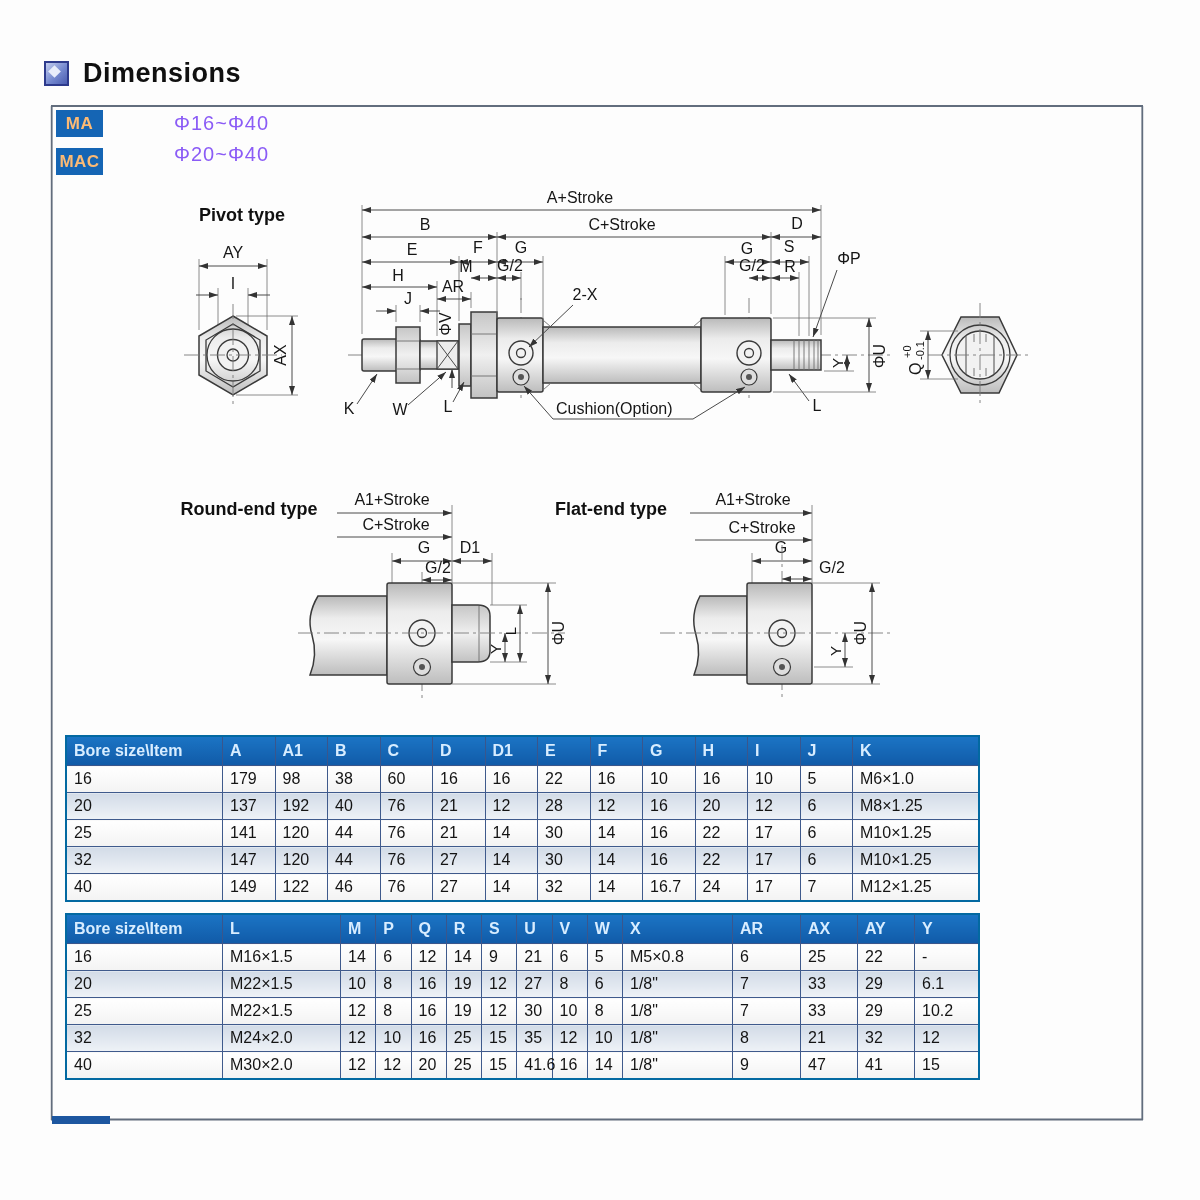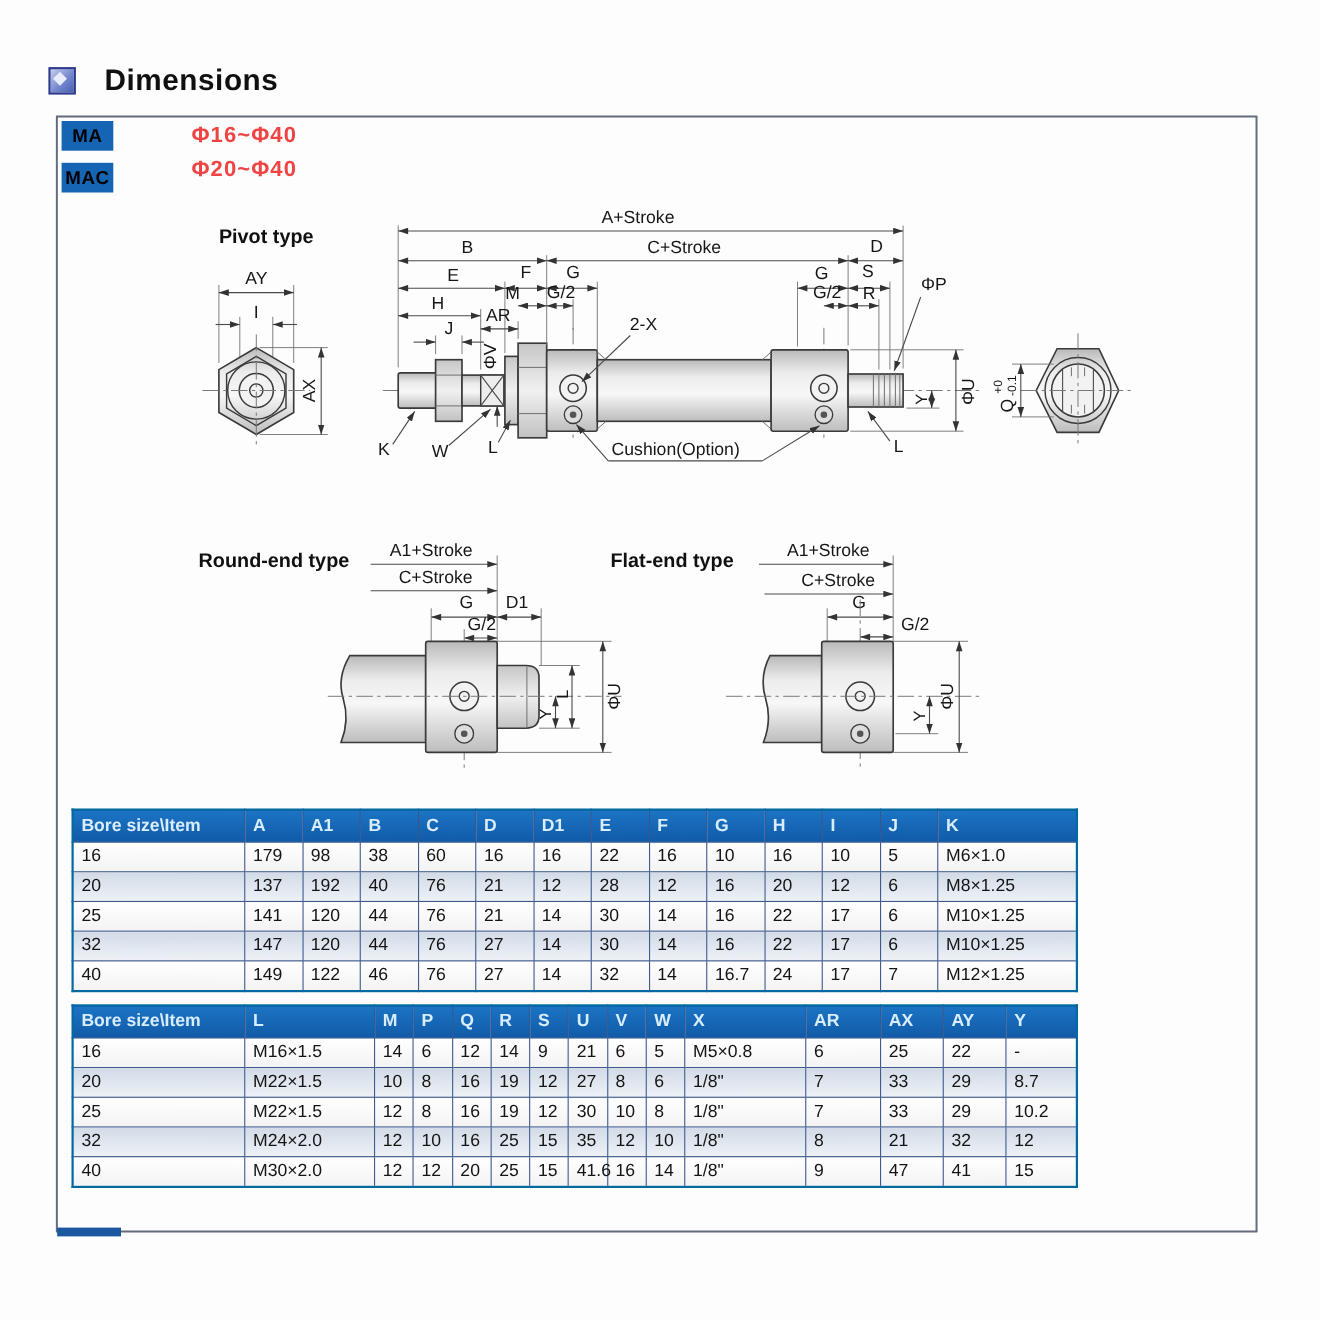--- a/index.html
+++ b/index.html
@@ -1,28 +1,28 @@
 <!DOCTYPE html>
 <html><head>
 <meta charset="utf-8">
 <style>
   html,body{margin:0;padding:0;background:#ffffff;}
   #page{position:relative;width:1200px;height:1200px;background:#fdfdfd;font-family:"Liberation Sans",sans-serif;overflow:hidden;}
 
   
-  #title-row{position:absolute;left:44px;top:58px;display:flex;align-items:center;gap:26px;}
+  #title-row{position:absolute;left:44px;top:58px;display:flex;align-items:center;gap:14px;}
   #title-icon{width:21px;height:21px;border:2px solid #2d3a8c;background:linear-gradient(135deg,#c3cdee 0%,#7488cf 55%,#4a5cb0 100%);position:relative;}
   #title-icon:before{content:"";position:absolute;left:4px;top:4px;width:9px;height:9px;background:#e8edfb;transform:rotate(45deg);}
   #page-title{font-size:27px;font-weight:bold;color:#101010;letter-spacing:.5px;}
 
   
-  .tab{position:absolute;left:56px;width:47px;height:27px;background:#1565b4;color:#000000;
+  .tab{position:absolute;left:56px;width:47px;height:27px;background:#1565b4;color:#fdba74;
        font-size:17px;font-weight:bold;display:flex;align-items:center;justify-content:center;letter-spacing:.5px;}
   .range{position:absolute;left:174px;height:27px;display:flex;align-items:center;
-         font-size:20px;color:#ef4444;font-weight:700;letter-spacing:1px;}
+         font-size:20px;color:#8b5cf6;font-weight:400;letter-spacing:1px;}
 
   
   .dim-table{position:absolute;left:65px;width:915px;border-collapse:collapse;table-layout:fixed;
              border:2px solid #0369a1;font-size:16px;color:#141414;}
   .dim-table th{background:linear-gradient(180deg,#1b74c4,#115ba8);color:#d8edff;font-weight:bold;
                 height:28px;text-align:left;padding:0 0 0 7px;border:1px solid #3a568c;font-size:16px;}
   .dim-table td{height:26px;padding:0 0 0 7px;border:1px solid #3f5a8c;font-weight:500;}
   .dim-table tbody tr:nth-child(odd) td{background:linear-gradient(180deg,#ffffff,#f3f3f3);}
   .dim-table tbody tr:nth-child(even) td{background:linear-gradient(180deg,#d2dbe7,#eef2f7);}
   .t1{top:735px;} .t2{top:913px;}
@@ -482,21 +482,21 @@
           <td>16</td>
           <td>19</td>
           <td>12</td>
           <td>27</td>
           <td>8</td>
           <td>6</td>
           <td>1/8"</td>
           <td>7</td>
           <td>33</td>
           <td>29</td>
-          <td>8.7</td>
+          <td>6.1</td>
         </tr>
         <tr>
           <td>25</td>
           <td>M22×1.5</td>
           <td>12</td>
           <td>8</td>
           <td>16</td>
           <td>19</td>
           <td>12</td>
           <td>30</td>

